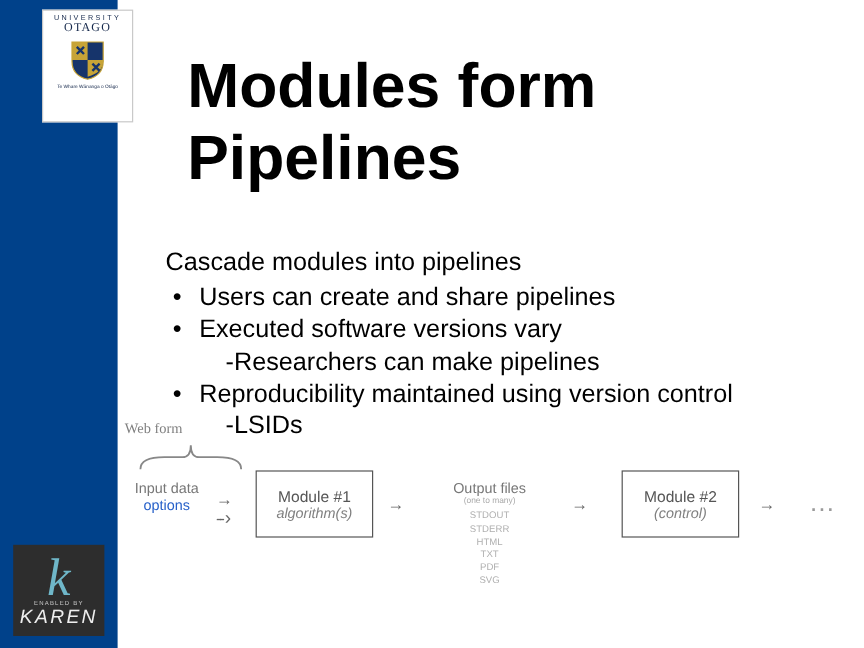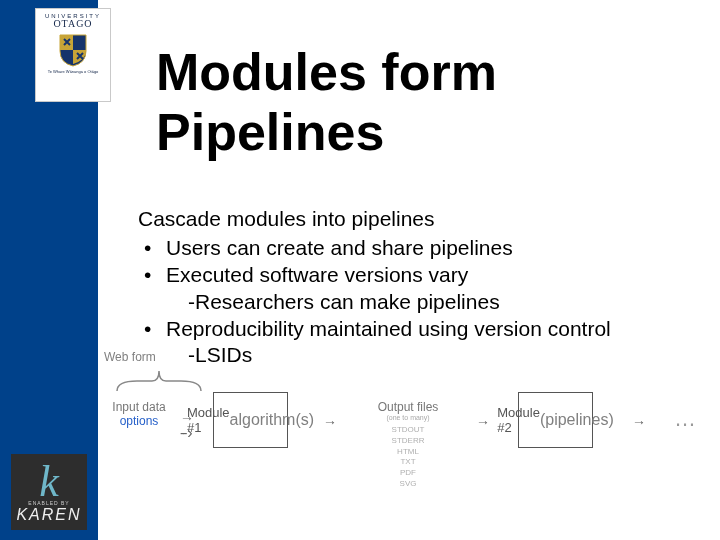--- a/index.html
+++ b/index.html
@@ -51,44 +51,44 @@
   ul.bullets > li { padding-left: 22px; position: relative; }
   ul.bullets > li::before {
     content: "•"; position: absolute; left: 0; top: 0;
   }
   .subline { padding-left: 22px; }
   
   .diagram {
     position:absolute; left: 0; right: 8px; bottom: 30px; height: 160px;
   }
   .webform-label {
-    position:absolute; left:6px; top:0; font-size:12px; color:#808080;
+    position:absolute; left:6px; top:0; font-size:12px; color:#808080;font-family:Liberation Serif, serif;
   }
   .brace {
     position:absolute; left:16px; top:18px; width:90px; height:26px;
   }
   .input-block {
     position:absolute; left:6px; top:50px; width:70px; text-align:center;
     font-size:12px;
   }
   .input-block .input-data { color:#777; }
   .input-block .options { color:#2660c9; }
   .arrow { position:absolute; color:#666; font-size:14px; }
   .arrow.a1 { left:82px; top:58px; }
   .arrow.a1::after{content:"→";}
   .arrow.dashed { left:82px; top:74px; letter-spacing:-2px;}
   .arrow.dashed::before{content:"-- ";}
   .arrow.dashed::after{content:"›"; font-size:16px;}
   .module-box {
-    position:absolute; top:42px; width:75px; height:56px; border:1px solid #555;
-    background:#fff; display:flex; flex-direction:row; align-items:center;
+    position:absolute; top:42px; width:98px; height:56px; border:1px solid #555;
+    background:#fff; display:flex; flex-direction:column; align-items:center;
     justify-content:center;
   }
   .module-box .mname { font-size:13px; color:#555; }
-  .module-box .msub { font-size:16px; color:#808080; }
+  .module-box .msub { font-size:12px; color:#808080;font-style:italic; }
   .module-box.m1 { left:115px; }
   .module-box.m2 { left:420px; }
   .arrow.a2 { left:225px; top:62px; }
   .arrow.a2::after{content:"→";}
   .output-block {
     position:absolute; left:260px; top:50px; width:100px; text-align:center;
   }
   .output-block .ot { font-size:12px; color:#777; }
   .output-block .oc { font-size:7px; color:#aaa; }
   .output-block .formats { font-size:8px; color:#b0b0b0; line-height:1.35; margin-top:4px;}
@@ -172,18 +172,18 @@
         <div>HTML</div>
         <div>TXT</div>
         <div>PDF</div>
         <div>SVG</div>
       </div>
     </div>
     <span class="arrow a3"></span>
 
     <div class="module-box m2">
       <div class="mname">Module #2</div>
-      <div class="msub">(pipelines)</div>
+      <div class="msub">(control)</div>
     </div>
     <span class="arrow a4"></span>
     <div class="ellipsis">…</div>
   </div>
 </div>
 
 </body></html>

